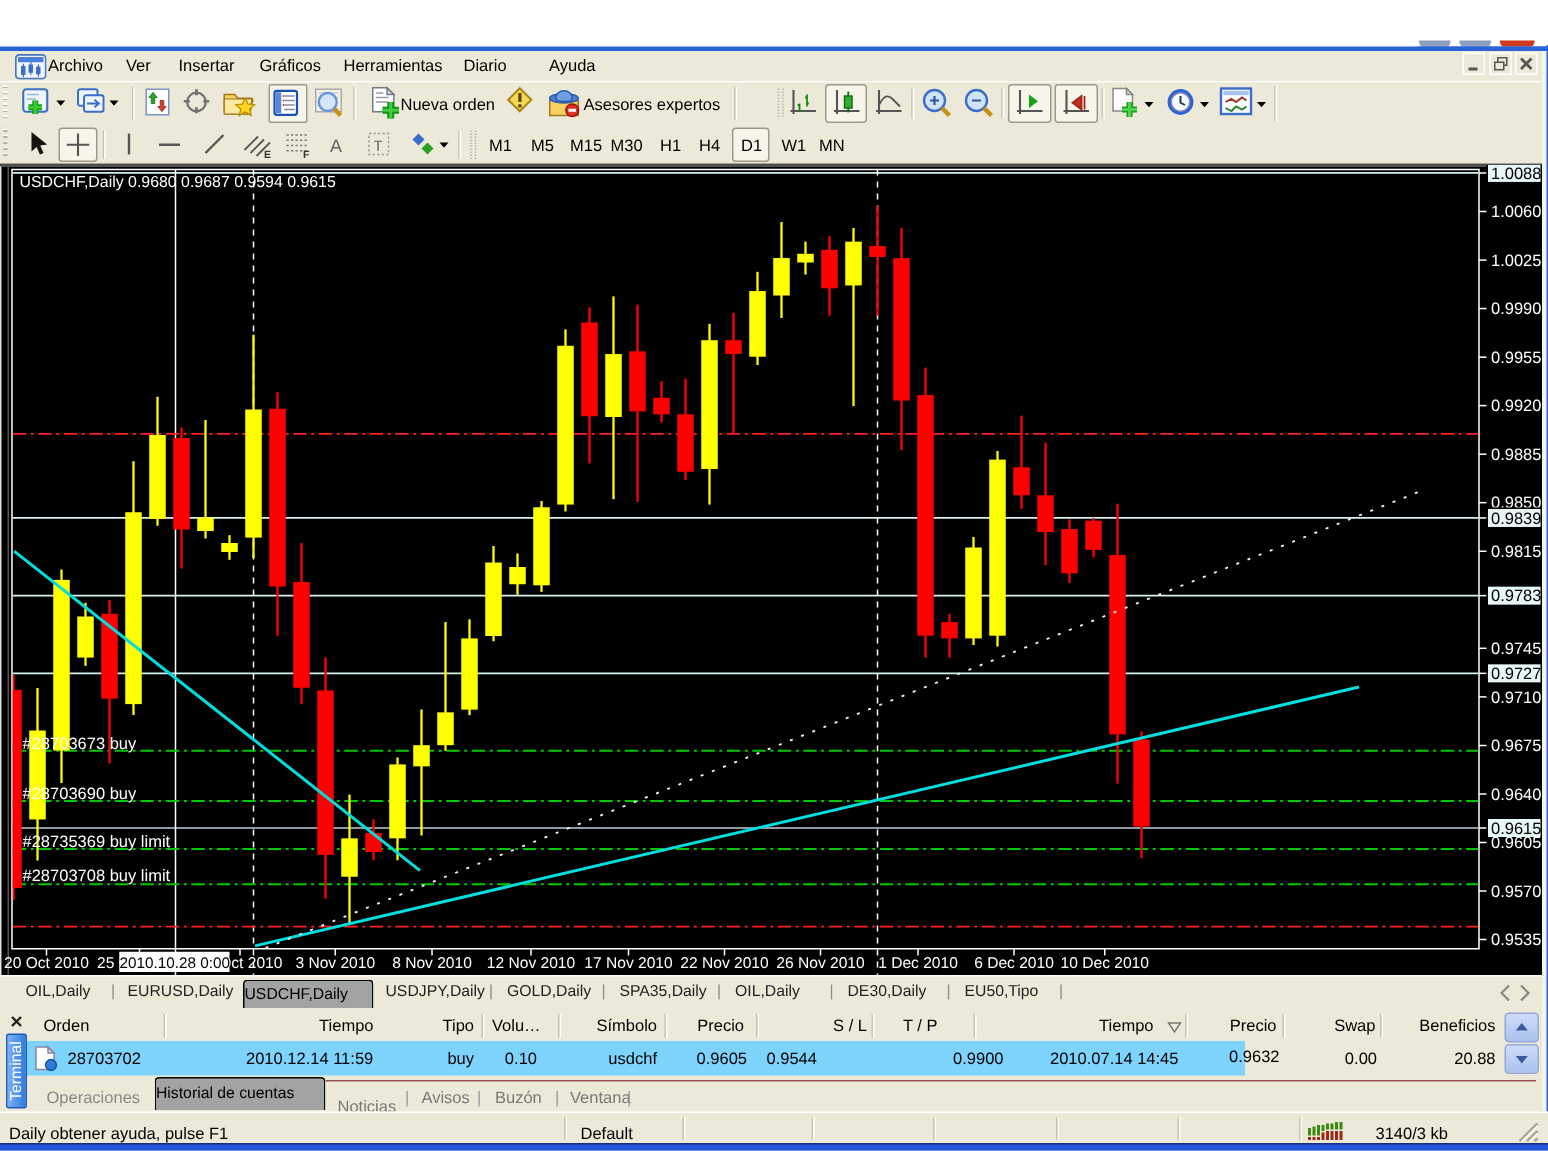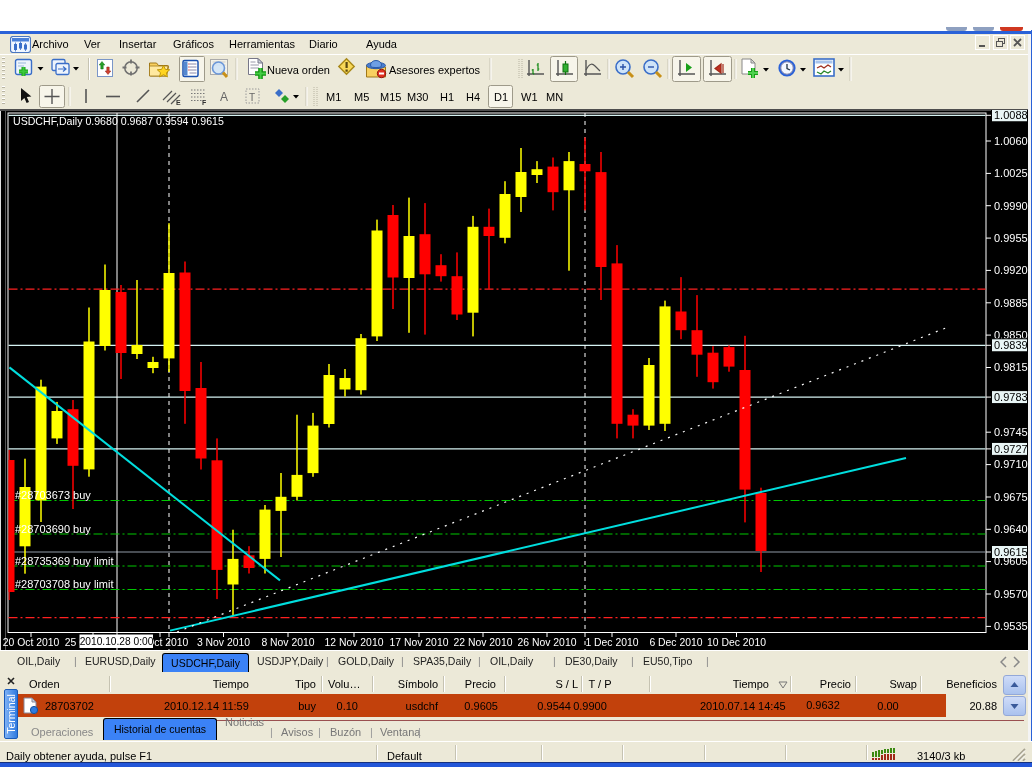--- a/index.html
+++ b/index.html
@@ -4,22 +4,22 @@
 *{margin:0;padding:0;box-sizing:border-box}
 html,body{width:1032px;height:767px;overflow:hidden;background:#fff;
  font-family:"Liberation Sans",sans-serif;font-size:11px;color:#000}
 #app{position:absolute;left:0;top:0;width:1032px;height:767px}
 .abs{position:absolute}
 .beige{background:#ece9d8}
 .sep{position:absolute;width:2px;border-left:1px solid #c6c3b2;border-right:1px solid #fff}
 .grip{position:absolute;width:3px;background:repeating-linear-gradient(180deg,#fff 0 1px,#b8b4a2 1px 2px,#ece9d8 2px 4px)}
 .mi{position:absolute;top:0;height:20px;line-height:20px}
 .tab{position:absolute;top:2px;height:18px;line-height:17px;color:#222;font-size:10.5px}
-.atab{position:absolute;background:#3b82f6;border:1px solid #000;border-bottom:none;
- border-radius:3px 3px 0 0;text-align:center;font-size:10.5px}
+.atab{position:absolute;background:#a3a3a3;border:1px solid #000;border-bottom:none;
+ border-radius:3px 3px 0 0;text-align:left;font-size:10.5px}
 </style></head>
 <body>
 <div id="app">
 
 <div class="abs" style="left:0;top:0;width:1032px;height:31px;background:#fff"></div>
 
 <div class="abs" style="left:946px;top:27px;width:21px;height:4px;background:#8ea0c0;border-radius:0 0 3px 3px"></div>
 <div class="abs" style="left:973px;top:27px;width:21px;height:4px;background:#8ea0c0;border-radius:0 0 3px 3px"></div>
 <div class="abs" style="left:1000px;top:27px;width:23px;height:4px;background:#d03820;border-radius:0 0 3px 3px"></div>
 
@@ -512,74 +512,74 @@
  </div>
 
  <div class="abs" style="left:18px;top:2px;width:984px;height:20px;background:#ece9d8">
   <div class="mi" style="left:11px">Orden</div>
   <div class="mi" style="left:131px;width:100px;text-align:right">Tiempo</div>
   <div class="mi" style="left:238px;width:60px;text-align:right">Tipo</div>
   <div class="mi" style="left:310px;text-align:left">Volu…</div>
   <div class="mi" style="left:342px;width:78px;text-align:right">Símbolo</div>
   <div class="mi" style="left:418px;width:60px;text-align:right">Precio</div>
   <div class="mi" style="left:500px;width:60px;text-align:right">S / L</div>
-  <div class="mi" style="left:552px;width:60px;text-align:center">T / P</div>
+  <div class="mi" style="left:584px;width:60px;text-align:left">T / P</div>
   <div class="mi" style="left:651px;width:100px;text-align:right">Tiempo</div>
   <svg class="abs" style="left:760px;top:7px" width="10" height="8">
           <path d="M1 1 h8 l-4 6 z" fill="none" stroke="#777"></path>
         </svg>
   <div class="mi" style="left:773px;width:60px;text-align:right">Precio</div>
   <div class="mi" style="left:839px;width:60px;text-align:right">Swap</div>
   <div class="mi" style="left:900px;width:79px;text-align:right">Beneficios</div>
   <div class="sep" style="left:91px;top:2px;height:16px"></div>
   <div class="sep" style="left:303px;top:2px;height:16px"></div>
   <div class="sep" style="left:354px;top:2px;height:16px"></div>
   <div class="sep" style="left:425px;top:2px;height:16px"></div>
   <div class="sep" style="left:486px;top:2px;height:16px"></div>
   <div class="sep" style="left:563px;top:2px;height:16px"></div>
   <div class="sep" style="left:631px;top:2px;height:16px"></div>
   <div class="sep" style="left:772px;top:2px;height:16px"></div>
   <div class="sep" style="left:837px;top:2px;height:16px"></div>
   <div class="sep" style="left:902px;top:2px;height:16px"></div>
  </div>
 
- <div class="abs" style="left:18px;top:22px;width:928px;height:23px;background:#c2410c">
+ <div class="abs" style="left:18px;top:22px;width:812px;height:23px;background:#7dd3fc">
   <svg class="abs" style="left:5px;top:3px" width="16" height="17" viewBox="0 0 16 17">
    <path d="M1 1 h8 l4 4 v11 h-12 z" fill="#fff" stroke="#889"></path>
    <path d="M9 1 l4 4 h-4 z" fill="#ccd4e0" stroke="#889"></path>
    <circle cx="11" cy="13" r="3.6" fill="#2f7be0" stroke="#14509e"></circle>
   </svg>
   <div class="mi" style="left:27px;top:2px">28703702</div>
   <div class="mi" style="left:146px;top:2px">2010.12.14 11:59</div>
   <div class="mi" style="left:238px;top:2px;width:60px;text-align:right">buy</div>
   <div class="mi" style="left:280px;top:2px;width:60px;text-align:right">0.10</div>
   <div class="mi" style="left:342px;top:2px;width:78px;text-align:right">usdchf</div>
   <div class="mi" style="left:420px;top:2px;width:60px;text-align:right">0.9605</div>
-  <div class="mi" style="left:493px;top:2px;width:60px;text-align:right">0.9544</div>
-  <div class="mi" style="left:542px;top:2px;width:60px;text-align:center">0.9900</div>
+  <div class="mi" style="left:493px;top:2px;width:60px;text-align:left">0.9544</div>
+  <div class="mi" style="left:591px;top:2px;width:60px;text-align:right">0.9900</div>
   <div class="mi" style="left:682px;top:2px">2010.07.14 14:45</div>
-  <div class="mi" style="left:775px;top:1px;width:60px;text-align:center">0.9632</div>
-  <div class="mi" style="left:840px;top:2px;width:60px;text-align:center">0.00</div>
+  <div class="mi" style="left:775px;top:1px;width:60px;text-align:right">0.9632</div>
+  <div class="mi" style="left:840px;top:2px;width:60px;text-align:right">0.00</div>
   <div class="mi" style="left:919px;top:2px;width:60px;text-align:right">20.88</div>
  </div>
 
  <div class="abs" style="left:1003px;top:3px;width:23px;height:20px;background:linear-gradient(180deg,#cfdcf8,#aac2ee);border:1px solid #93a8d8;border-radius:3px">
   <svg width="21" height="18">
           <path d="M10.5 6 l4 5 h-8 z" fill="#3a5a9a"></path>
         </svg></div>
  <div class="abs" style="left:1003px;top:24px;width:23px;height:20px;background:linear-gradient(180deg,#cfdcf8,#aac2ee);border:1px solid #93a8d8;border-radius:3px">
   <svg width="21" height="18">
           <path d="M10.5 12 l4 -5 h-8 z" fill="#3a5a9a"></path>
         </svg></div>
 
  <div class="abs beige" style="left:18px;top:45.5px;width:984px;height:23px"></div>
  <div class="abs" style="left:217px;top:47.5px;width:807px;height:1.5px;background:#9a5050"></div>
  <div class="mi" style="left:31px;top:50px;color:#888">Operaciones</div>
  <div class="atab" style="left:103px;top:46px;width:114px;height:22px;line-height:20px">Historial de cuentas</div>
- <div class="mi" style="left:225px;top:40px;color:#777">Noticias</div>
+ <div class="mi" style="left:225px;top:56px;color:#777">Noticias</div>
       <div class="mi" style="left:270px;top:50px;color:#999">|</div>
  <div class="mi" style="left:281px;top:50px;color:#777">Avisos</div>
       <div class="mi" style="left:318px;top:50px;color:#999">|</div>
  <div class="mi" style="left:330px;top:50px;color:#777">Buzón</div>
       <div class="mi" style="left:370px;top:50px;color:#999">|</div>
  <div class="mi" style="left:380px;top:50px;color:#777">Ventana</div>
       <div class="mi" style="left:418px;top:50px;color:#999">|</div>
 </div>
 
 <div class="abs beige" style="left:0;top:741px;width:1032px;height:21px;border-top:1px solid #fff">

